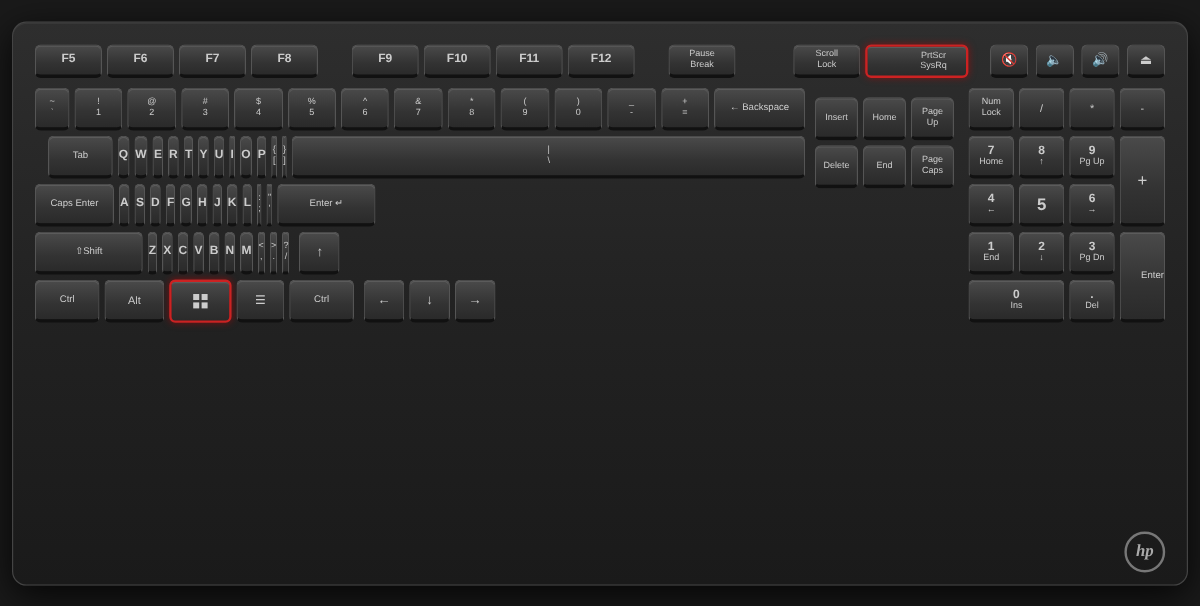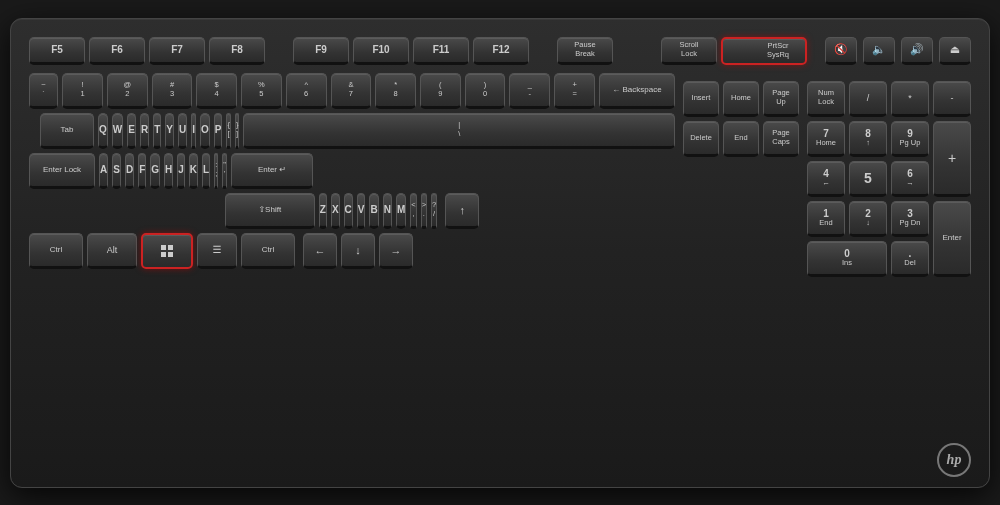--- a/index.html
+++ b/index.html
@@ -354,21 +354,21 @@
             <span class="bottom-label">]</span>
           </div>
         <div class="key" style="flex:1.1;">
             <span class="top-label">|</span>
             <span class="bottom-label">\</span>
           </div>
       </div>
 
       <div class="row" style="margin-bottom:4px;">
         <div class="key key-capslock" style="font-size:8px;min-width:66px;">
-            <span>Enter Lock</span>
+            <span>Caps Enter</span>
           </div>
         <div class="key">
             <span class="main-label">A</span>
           </div>
         <div class="key">
             <span class="main-label">S</span>
           </div>
         <div class="key">
             <span class="main-label">D</span>
           </div>
@@ -396,21 +396,21 @@
           </div>
         <div class="key">
             <span class="top-label">"</span>
             <span class="bottom-label">'</span>
           </div>
         <div class="key key-enter" style="min-width:82px;font-size:8px;">
           <span>Enter ↵</span>
         </div>
       </div>
 
-      <div class="row" style="margin-bottom:4px;justify-content:center;">
+      <div class="row" style="margin-bottom:4px;">
         <div class="key key-lshift" style="min-width:90px;font-size:8px;">
             <span>⇧Shift</span>
           </div>
         <div class="key">
             <span class="main-label">Z</span>
           </div>
         <div class="key">
             <span class="main-label">X</span>
           </div>
         <div class="key">
@@ -502,21 +502,21 @@
           </div>
         <div class="key" style="font-size:7.5px;min-height:36px;">
             <span class="top-label">Page</span>
             <span class="bottom-label">Caps</span>
           </div>
       </div>
 
       <div style="flex:1;"></div>
     </div>
 
-    <div style="display:flex;flex-direction:column;gap:4px;margin-left:8px;">
+    <div style="display:flex;flex-direction:row;gap:4px;margin-left:8px;">
       <div style="height:4px;"></div>
 
       <div style="display:grid;grid-template-columns:repeat(4,38px);grid-template-rows:repeat(5,36px);gap:4px;">
 
         <div class="key" style="font-size:7px;">
           <span class="top-label">Num</span>
             <span class="bottom-label">Lock</span>
         </div>
         <div class="key">
             <span>/</span>
@@ -563,21 +563,21 @@
         </div>
         <div class="key" style="font-size:9px;">
           <span class="top-label" style="font-size:10px;font-weight:bold;">2</span>
             <span class="bottom-label">↓</span>
         </div>
         <div class="key" style="font-size:9px;">
           <span class="top-label" style="font-size:10px;font-weight:bold;">3</span>
             <span class="bottom-label">Pg Dn</span>
         </div>
 
-        <div class="key" style="grid-row:span 2;font-size:8px;">
+        <div class="key" style="grid-row:span 2;font-size:8px;align-items:flex-end;">
           <span>Enter</span>
         </div>
 
         <div class="key" style="grid-column:span 2;font-size:9px;">
           <span class="top-label" style="font-size:10px;font-weight:bold;">0</span>
             <span class="bottom-label">Ins</span>
         </div>
         <div class="key" style="font-size:9px;">
           <span class="top-label" style="font-size:10px;font-weight:bold;">.</span>
             <span class="bottom-label">Del</span>

